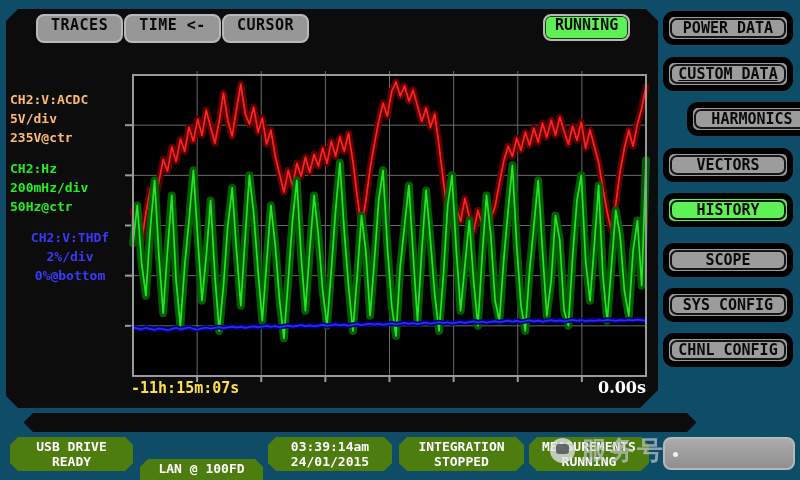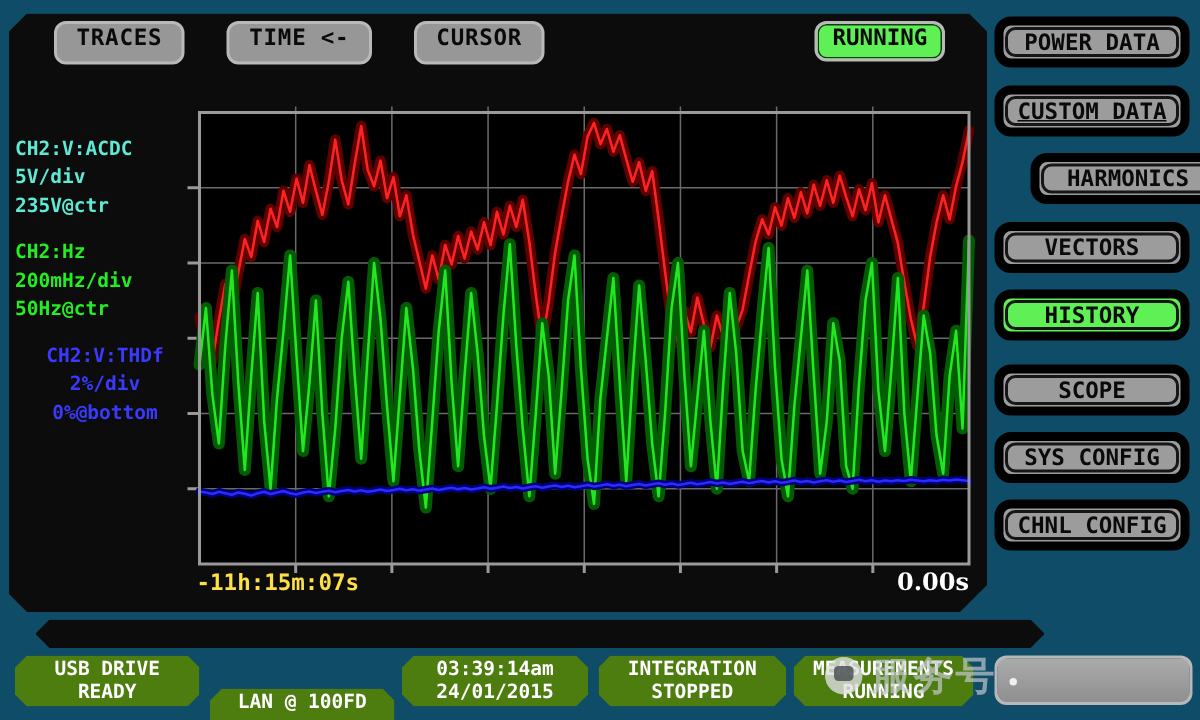--- a/index.html
+++ b/index.html
@@ -11,21 +11,21 @@
   html,body{margin:0;padding:0;width:800px;height:480px;overflow:hidden;background:var(--frame);}
   #screen{position:absolute;inset:0;width:800px;height:480px;font-family:var(--mono);}
 
   
   #main-panel{position:absolute;left:6px;top:9px;width:652px;height:399px;background:var(--panel);
     clip-path:polygon(12px 0,calc(100% - 12px) 0,100% 12px,100% calc(100% - 18px),calc(100% - 18px) 100%,12px 100%,0 calc(100% - 12px),0 12px);}
   #bottom-strip{position:absolute;left:24px;top:413px;width:672px;height:19px;background:var(--panel);
     clip-path:polygon(9px 0,calc(100% - 9px) 0,100% 9px,100% calc(100% - 9px),calc(100% - 9px) 100%,9px 100%,0 calc(100% - 9px),0 9px);}
 
   
-  #toolbar{position:absolute;left:36px;top:14px;display:flex;gap:28px;text-align:right;}
+  #toolbar{position:absolute;left:36px;top:14px;display:flex;gap:1px;text-align:right;}
   .tbtn{height:29px;line-height:25px;box-sizing:border-box;background:#979797;border:2px solid var(--greyborder);
     border-radius:8px;padding:0 13px;color:var(--txt);font:bold 15px var(--mono);letter-spacing:0.5px;}
   #run-indicator{position:absolute;left:543px;top:14px;height:27px;line-height:23px;box-sizing:border-box;
     background:var(--green);border:2px solid var(--greyborder);border-radius:8px;padding:0 10px;
     color:var(--txt);font:bold 15px var(--mono);box-shadow:inset 0 0 0 1px #123a12;}
 
   
   .skey{position:absolute;left:663px;width:130px;height:34px;box-sizing:border-box;background:var(--grey);
     border:6px solid #000000;border-radius:11px;display:flex;align-items:center;justify-content:center;
     color:var(--txt);font:bold 15px var(--mono);letter-spacing:0;}
@@ -63,21 +63,21 @@
   <div id="bottom-strip"></div>
 
   <div id="toolbar">
       <div class="tbtn">TRACES</div>
       <div class="tbtn">TIME &lt;-</div>
       <div class="tbtn">CURSOR</div>
     </div>
   <div id="run-indicator">RUNNING</div>
 
   <div id="channel-labels">
-      <div class="chan" style="top: 90px; color: #5eead4;">
+      <div class="chan" style="top: 90px; color: #fdba74;">
         <div>CH2:V:ACDC</div>
         <div>5V/div</div>
         <div>235V@ctr</div>
       </div>
       <div class="chan" style="top: 159px; color: rgb(34, 238, 34);">
         <div>CH2:Hz</div>
         <div>200mHz/div</div>
         <div>50Hz@ctr</div>
       </div>
       <div class="chan" style="top: 228px; color: rgb(58, 58, 255); text-align: center;">

